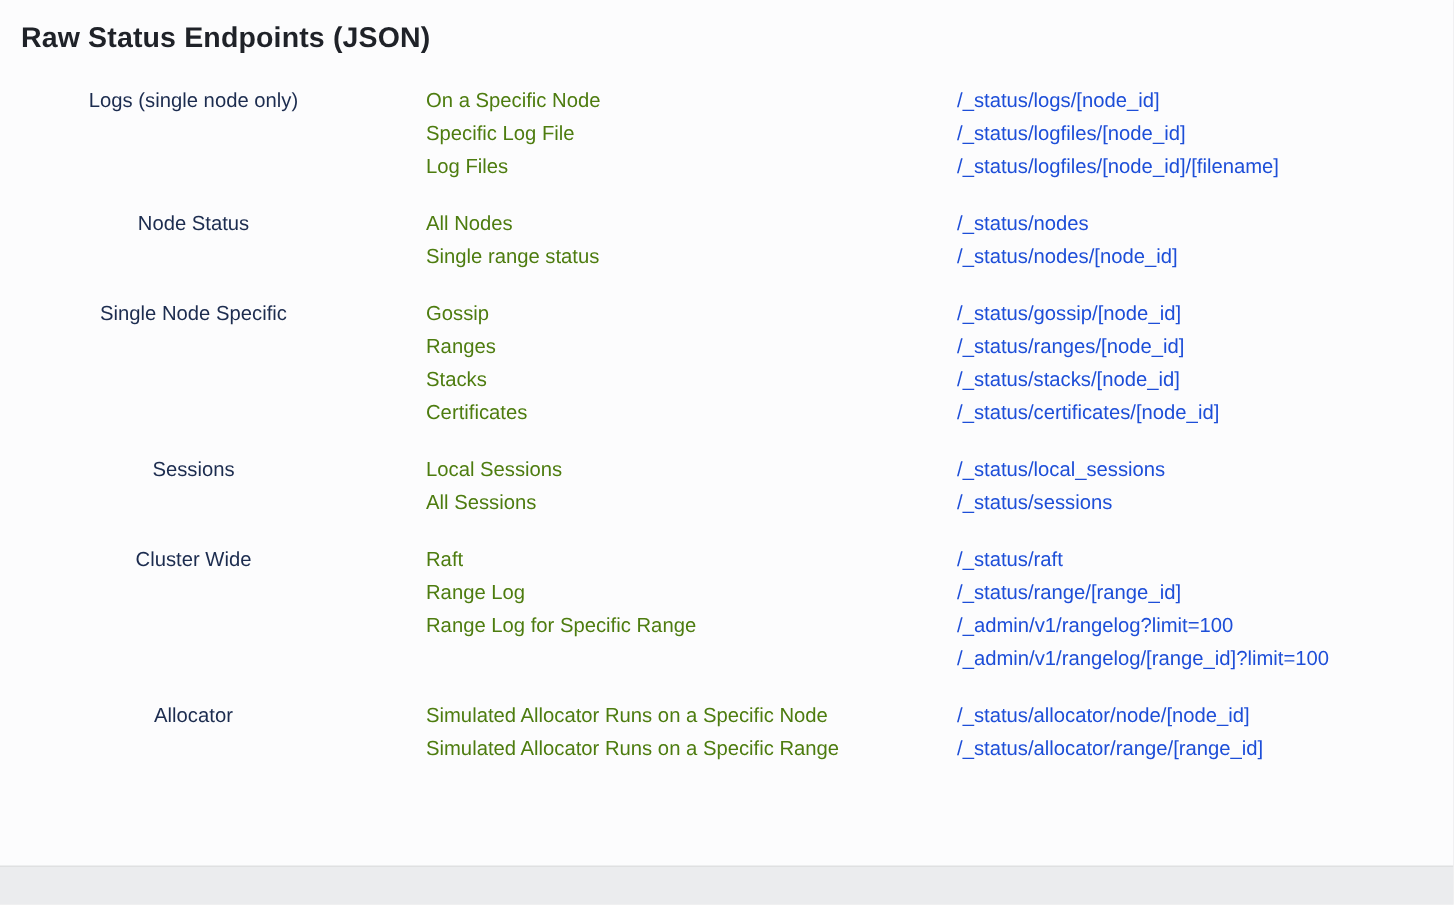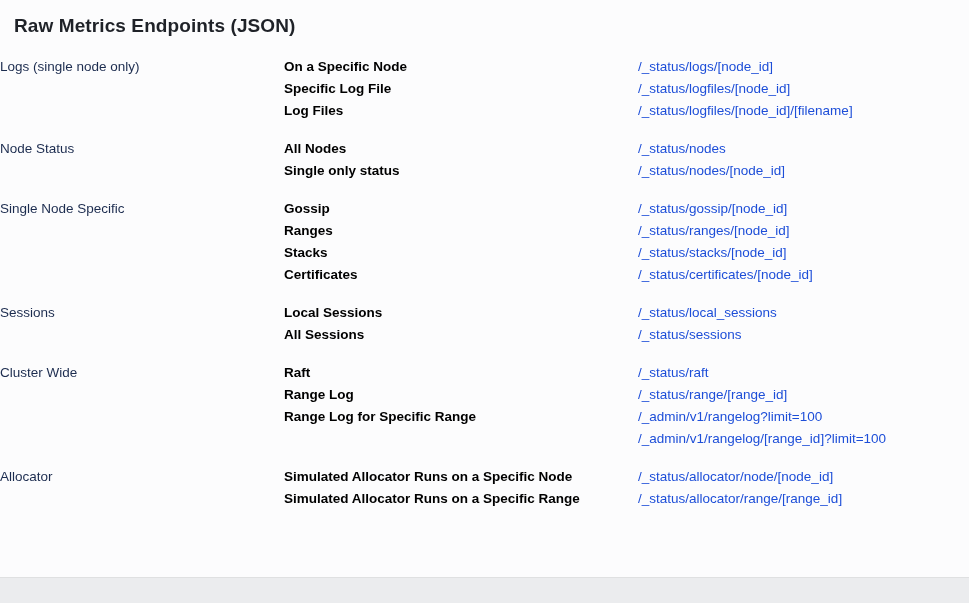--- a/index.html
+++ b/index.html
@@ -32,67 +32,66 @@
   }
   .row {
     display: flex;
     margin-bottom: 16px;
     font-size: 13.5px;
     line-height: 22px;
   }
   .cat {
     width: 258px;
     flex-shrink: 0;
-    text-align: left;
+    text-align: center;
     color: #1c2c4f;
   }
   .links {
     margin-left: 26px;
     width: 354px;
     flex-shrink: 0;
   }
   .links a {
     display: block;
-    color: #000000;
+    color: #4d7c0f;
     text-decoration: none;
     cursor: pointer;
-    font-weight: bold;
   }
   .paths {
     flex: 1;
     color: #1d4ed8;
   }
   .paths .path {
     white-space: nowrap;
   }
 </style>
 </head>
 <body>
 
 <div class="content">
-  <h1 class="page-title">Raw Metrics Endpoints (JSON)</h1>
+  <h1 class="page-title">Raw Status Endpoints (JSON)</h1>
   <div class="table" id="endpoints-table">
       <div class="row">
         <div class="cat">Logs (single node only)</div>
         <div class="links">
           <a class="link" href="#">On a Specific Node</a>
           <a class="link" href="#">Specific Log File</a>
           <a class="link" href="#">Log Files</a>
         </div>
         <div class="paths">
           <div class="path">/_status/logs/[node_id]</div>
           <div class="path">/_status/logfiles/[node_id]</div>
           <div class="path">/_status/logfiles/[node_id]/[filename]</div>
         </div>
       </div>
       <div class="row">
         <div class="cat">Node Status</div>
         <div class="links">
           <a class="link" href="#">All Nodes</a>
-          <a class="link" href="#">Single only status</a>
+          <a class="link" href="#">Single range status</a>
         </div>
         <div class="paths">
           <div class="path">/_status/nodes</div>
           <div class="path">/_status/nodes/[node_id]</div>
         </div>
       </div>
       <div class="row">
         <div class="cat">Single Node Specific</div>
         <div class="links">
           <a class="link" href="#">Gossip</a>

